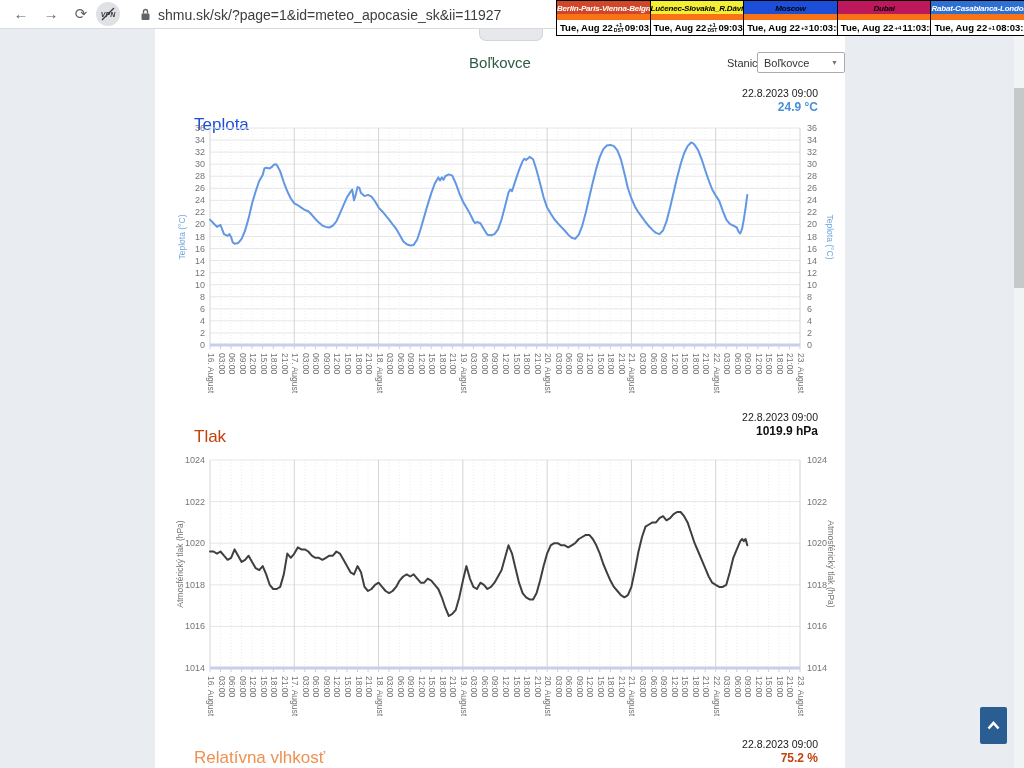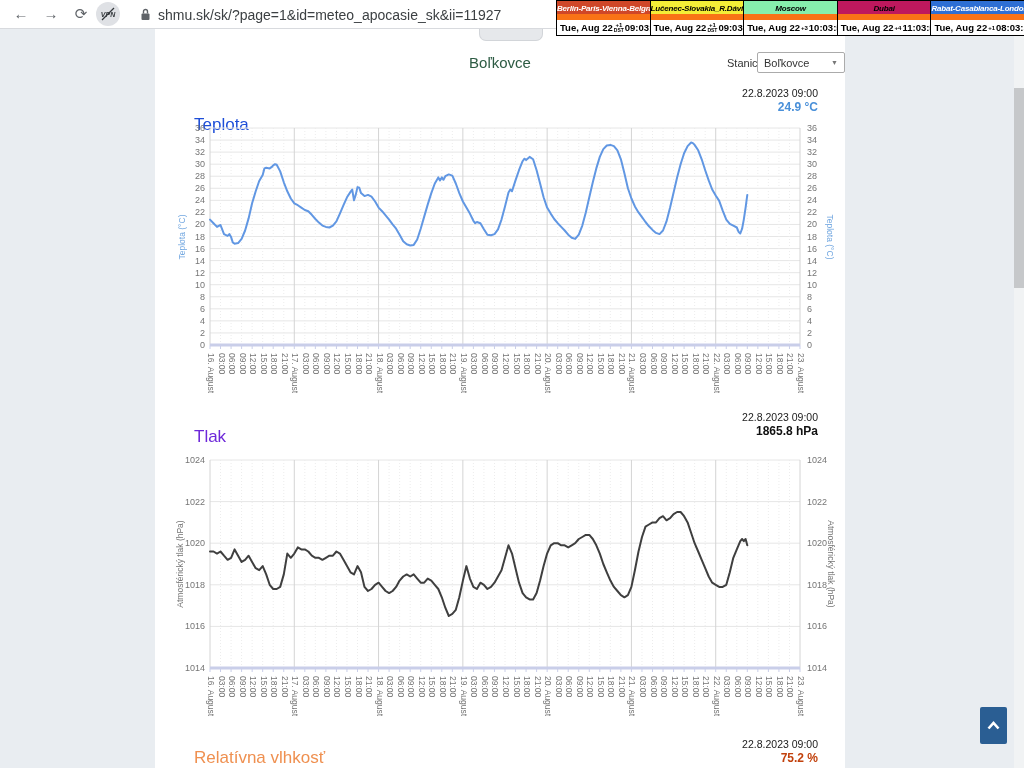--- a/index.html
+++ b/index.html
@@ -95,21 +95,21 @@
       <div class="clock-time">
         <span>Tue, Aug 22</span>
         <span class="tzblock">
           <span class="tzoff">+1</span>
           <span class="tzdst">DST</span>
         </span>
         <span>09:03:53</span>
       </div>
     </div>
     <div class="clock">
-      <div class="clock-title" style="background: #86efac; color: rgb(0, 0, 0);">Moscow</div>
+      <div class="clock-title" style="background: #1d4ed8; color: rgb(0, 0, 0);">Moscow</div>
       <div class="clock-time">
         <span>Tue, Aug 22</span>
         <span class="tzblock">
           <span class="tzoff">+3</span>
         </span>
         <span>10:03:53</span>
       </div>
     </div>
     <div class="clock">
       <div class="clock-title" style="background: #be185d; color: rgb(0, 0, 0);">Dubai</div>
@@ -377,23 +377,23 @@
     <line x1="650" y1="224" x2="650" y2="228" stroke="#c9cee9" stroke-width="1"></line>
     <text x="648" y="232" fill="#757575" font-size="8.5" transform="rotate(90 648 232)">23. August</text>
     <line x1="60" y1="224" x2="650" y2="224" stroke="#c9cee9" stroke-width="3"></line>
     <polyline points="60.0,98.6 63.5,102.2 67.0,105.9 70.5,104.0 74.0,113.1 77.6,114.9 79.3,113.1 81.1,116.1 82.8,121.5 84.6,122.7 88.1,122.1 91.6,117.9 95.1,109.5 98.6,97.4 102.1,82.3 105.7,70.3 109.2,60.0 112.7,54.0 114.4,47.4 116.2,46.8 119.7,47.4 121.5,46.2 123.2,44.4 125.0,43.2 126.7,43.8 130.2,50.4 133.8,61.3 137.3,70.3 140.8,77.5 144.3,82.3 147.8,84.2 151.3,86.6 154.8,89.0 158.3,90.2 161.8,93.8 165.4,98.0 168.9,101.6 172.4,104.6 175.9,105.9 179.4,106.5 182.9,104.6 186.4,100.4 189.9,92.6 193.5,84.2 197.0,76.3 200.5,70.9 202.2,68.5 204.0,79.3 205.7,73.9 207.5,66.1 209.3,66.7 211.0,72.1 214.5,75.1 218.0,73.9 221.5,75.7 225.1,80.5 228.6,86.6 232.1,90.2 235.6,94.4 239.1,98.6 242.6,103.4 246.1,107.7 249.6,113.7 253.2,120.3 256.7,123.3 260.2,124.5 263.7,123.9 267.2,118.5 270.7,107.7 274.2,95.6 277.7,83.6 281.3,72.1 284.8,62.5 288.3,56.4 290.0,59.4 291.8,56.4 293.5,58.8 295.3,55.2 298.8,53.4 302.3,54.6 305.8,62.5 309.3,72.1 312.9,80.5 316.4,86.6 319.9,92.6 323.4,99.8 325.1,102.2 326.9,101.0 330.4,102.2 333.9,108.3 337.4,113.7 341.0,114.3 344.5,113.1 348.0,108.3 351.5,98.6 355.0,85.4 358.5,71.5 360.3,68.5 362.0,70.3 365.5,59.4 369.0,49.2 372.6,40.2 374.3,37.7 376.1,38.9 379.6,35.9 383.1,38.3 386.6,49.2 390.1,62.5 393.6,76.3 397.1,86.6 400.7,92.6 404.2,98.0 407.7,102.2 411.2,105.9 414.7,109.5 418.2,113.7 421.7,116.7 425.2,117.9 428.8,113.7 432.3,104.6 435.8,91.4 439.3,76.3 442.8,61.3 446.3,47.4 449.8,35.9 453.3,28.1 456.8,24.5 460.4,23.9 463.9,25.1 467.4,29.3 470.9,38.3 474.4,52.2 477.9,67.3 481.4,77.5 484.9,85.4 488.5,91.4 492.0,96.2 495.5,101.0 499.0,105.3 502.5,108.9 506.0,111.9 509.5,113.1 513.0,109.5 516.5,100.4 520.1,86.6 523.6,71.5 527.1,56.4 530.6,43.2 534.1,32.3 537.6,25.1 541.1,21.5 542.9,22.1 544.6,23.9 548.2,29.3 551.7,38.3 555.2,49.2 558.7,59.4 562.2,68.5 565.7,74.5 569.2,79.9 572.7,89.6 576.3,98.6 579.8,102.8 583.3,104.6 586.8,106.5 588.5,110.7 590.3,112.5 592.1,107.7 593.8,98.6 595.6,86.6 597.3,73.9" fill="none" stroke="#6197e3" stroke-width="2" stroke-linejoin="round" stroke-linecap="round"></polyline>
   </svg>
 <div class="axis-title rotL" id="ax0L" style="left: 117px; top: 231px; color: rgb(114, 167, 224);">Teplota (°C)</div>
 <div class="axis-title rotR" id="ax0R" style="left: 765px; top: 231px; color: rgb(114, 167, 224);">Teplota (°C)</div>
 
 <div class="hdr" style="top:411px">
   <div class="ts">22.8.2023 09:00</div>
-  <div class="val" id="val1" style="color: rgb(17, 17, 17);">1865.8 hPa</div>
+  <div class="val" id="val1" style="color: rgb(17, 17, 17);">1019.9 hPa</div>
 </div>
-<div class="chart-title" id="title1" style="top: 427px; color: #6d28d9;">Tlak</div>
+<div class="chart-title" id="title1" style="top: 427px; color: #c2410c;">Tlak</div>
 <svg id="chart1" width="700" height="273" style="position:absolute;left:150px;top:455px">
     <text x="55" y="216" text-anchor="end" fill="#757575" font-size="9">1014</text>
     <text x="657" y="216" text-anchor="start" fill="#757575" font-size="9">1014</text>
     <line x1="60" y1="171.4" x2="650" y2="171.4" stroke="#e6e6e6" stroke-width="1"></line>
     <text x="55" y="174.4" text-anchor="end" fill="#757575" font-size="9">1016</text>
     <text x="657" y="174.4" text-anchor="start" fill="#757575" font-size="9">1016</text>
     <line x1="60" y1="129.8" x2="650" y2="129.8" stroke="#e6e6e6" stroke-width="1"></line>
     <text x="55" y="132.8" text-anchor="end" fill="#757575" font-size="9">1018</text>
     <text x="657" y="132.8" text-anchor="start" fill="#757575" font-size="9">1018</text>
     <line x1="60" y1="88.2" x2="650" y2="88.2" stroke="#e6e6e6" stroke-width="1"></line>

